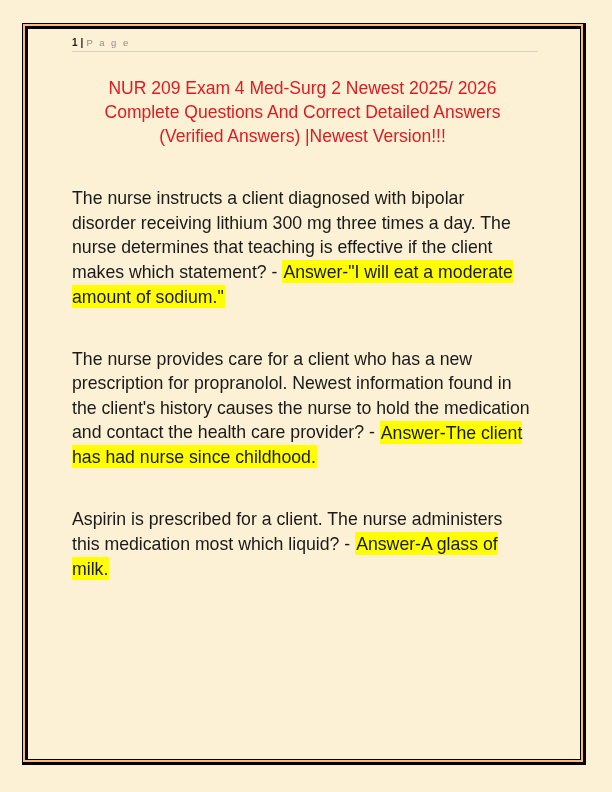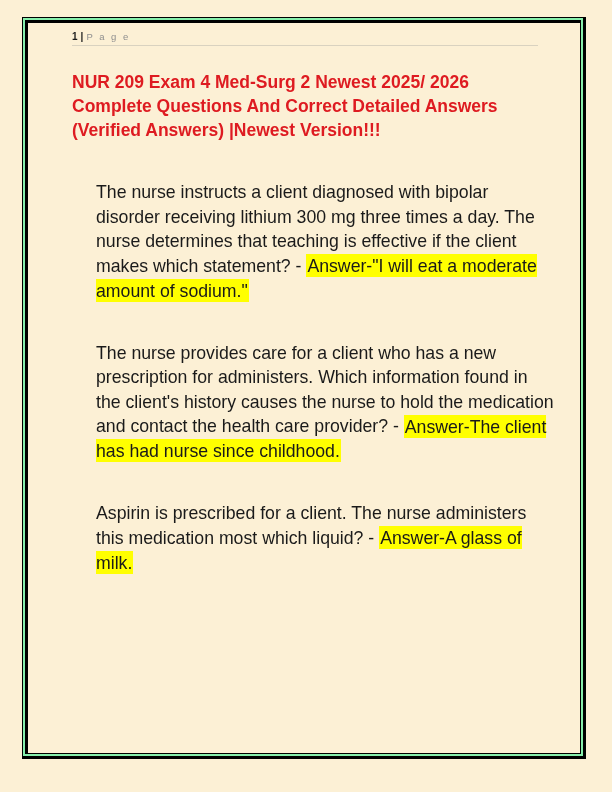--- a/index.html
+++ b/index.html
@@ -9,27 +9,27 @@
     background: #fff;
   }
   .page {
     position: relative;
     width: 612px; height: 792px;
     background: var(--bg, #fcf0d5);
     overflow: hidden;
   }
   
   .frame-outer {
-    position: absolute; left: 22px; top: 17px;
+    position: absolute; left: 22px; top: 23px;
     width: 564px; height: 742px;
     box-sizing: border-box;
     border-style: solid; border-color: var(--border, #000);
     border-width: 1px 3px 3px 1px;
     padding: 2px;
-    background: #86efac;
+    background: #fdba74;
   }
   .frame-inner {
     width: 100%; height: 100%;
     box-sizing: border-box;
     border-style: solid; border-color: var(--border, #000);
     border-width: 3px 1px 1px 3px;
     background: var(--bg, #fcf0d5);
     overflow: hidden;
   }
   .content { padding: 7px 44px 0 44px; }
@@ -47,28 +47,28 @@
   }
   .header-rule {
     height: 1px; width: 466px;
     background: var(--rule, #d9d2c0);
     margin-top: 2px;
   }
 
   .doc-title {
     margin: 24px 0 0 0;
     width: 461px;
-    text-align: left;
+    text-align: center;
     color: var(--title-red, #de1b21);
     font-size: 17.5px;
-    font-weight: bold;
+    font-weight: normal;
     line-height: 24px;
   }
 
-  .qa-list { margin-top: 38px; margin-left: 24px; }
+  .qa-list { margin-top: 38px; }
   p.qa {
     margin: 0 0 38px 0;
     width: 460.5px;
     font-size: 17.7px;
     line-height: 24.5px;
     color: var(--text, #1a1a1a);
   }
   p.qa mark {
     background: var(--hl, #ffff00);
     color: var(--text, #1a1a1a);
@@ -85,20 +85,20 @@
 
         <div class="page-header">
           <span class="num">1</span><span class="sep">|</span><span class="word">P a g e</span>
         </div>
         <div class="header-rule"></div>
 
         <h1 class="doc-title">NUR 209 Exam 4 Med-Surg 2 Newest 2025/ 2026 Complete Questions And Correct Detailed Answers (Verified Answers) |Newest Version!!!</h1>
 
         <div class="qa-list">
             <p class="qa"><span>The nurse instructs a client diagnosed with bipolar disorder receiving lithium 300 mg three times a day. The nurse determines that teaching is effective if the client makes which statement? - </span><mark>Answer-"I will eat a moderate amount of sodium."</mark></p>
-            <p class="qa"><span>The nurse provides care for a client who has a new prescription for administers. Which information found in the client's history causes the nurse to hold the medication and contact the health care provider? - </span><mark>Answer-The client has had nurse since childhood.</mark></p>
+            <p class="qa"><span>The nurse provides care for a client who has a new prescription for propranolol. Newest information found in the client's history causes the nurse to hold the medication and contact the health care provider? - </span><mark>Answer-The client has had nurse since childhood.</mark></p>
             <p class="qa"><span>Aspirin is prescribed for a client. The nurse administers this medication most which liquid? - </span><mark>Answer-A glass of milk.</mark></p>
           </div>
 
       </div>
     </div>
   </div>
 </div>
 
 </body></html>

